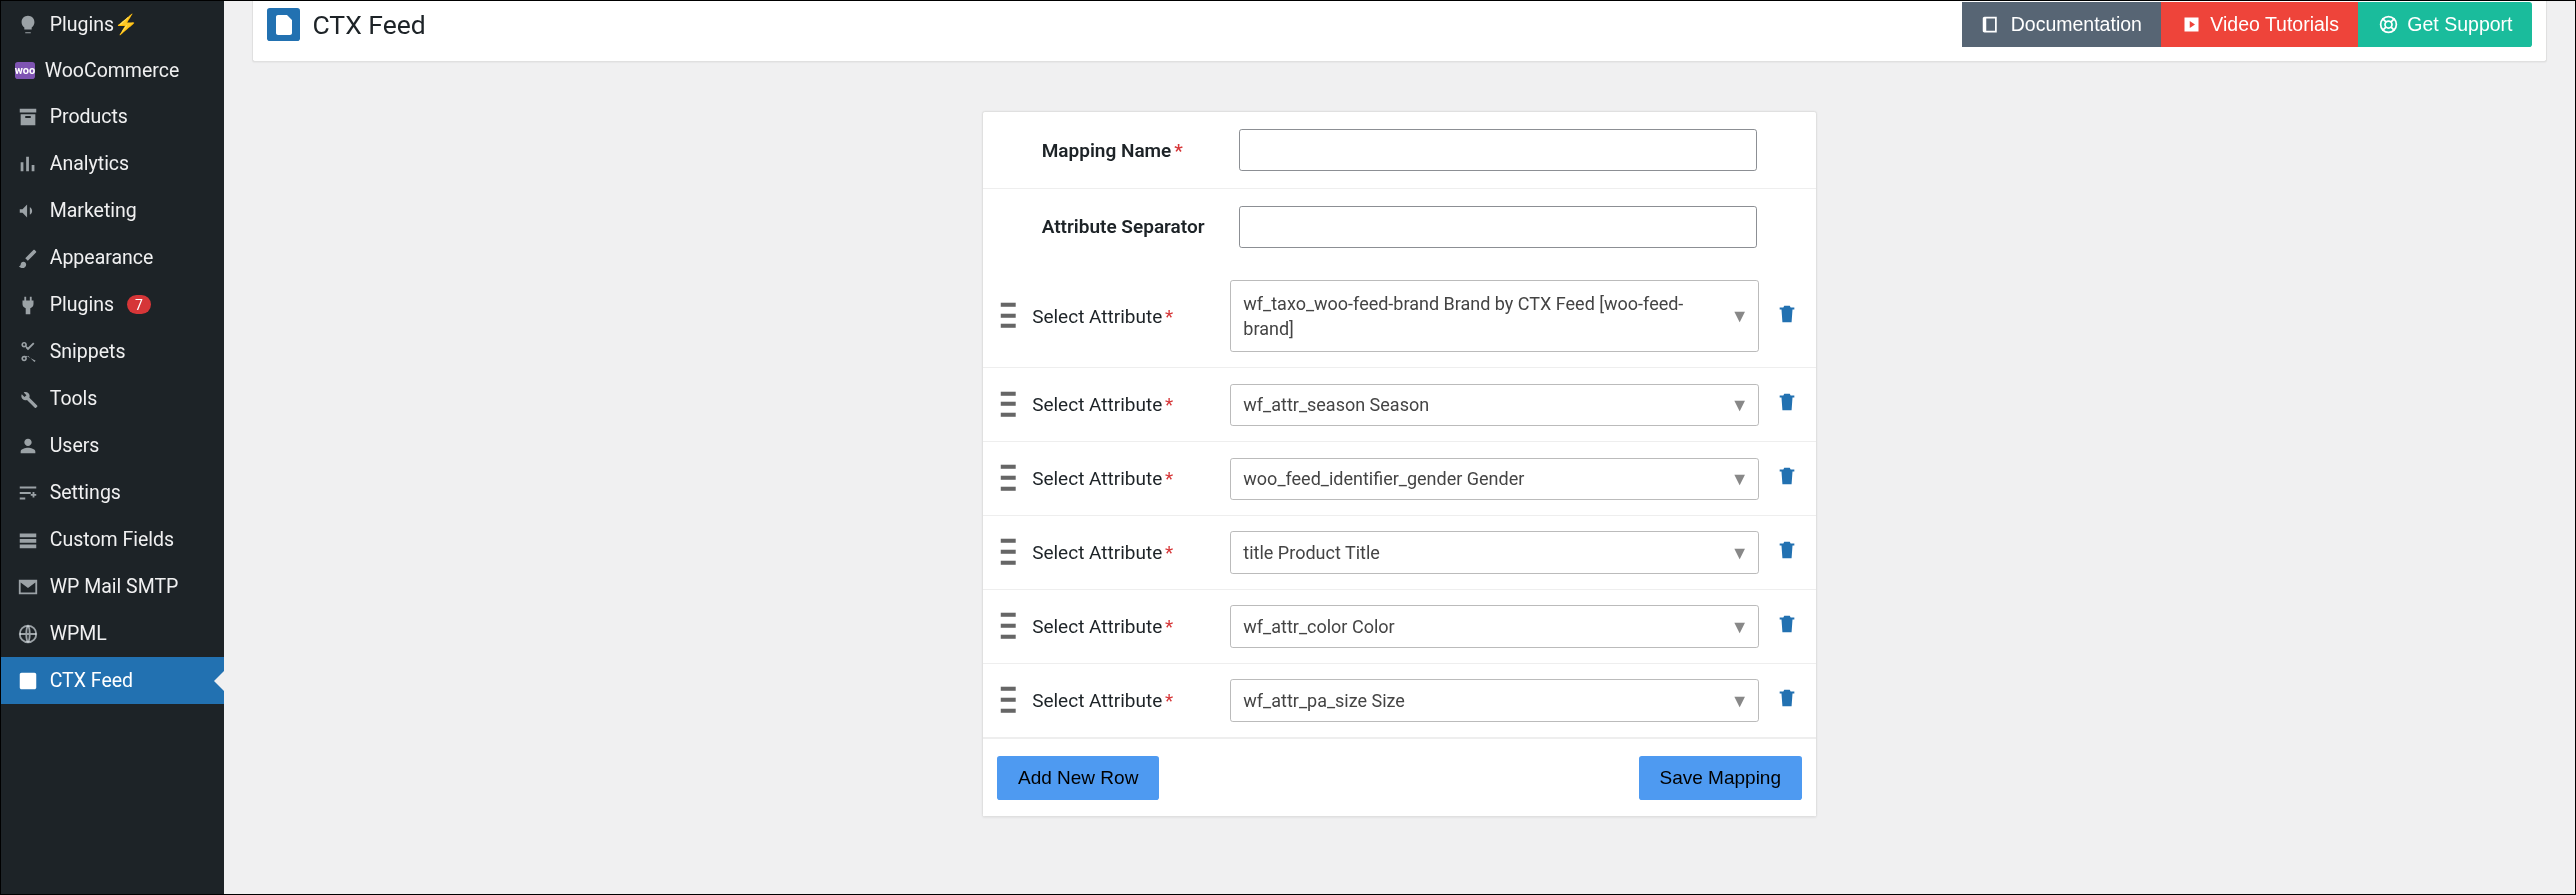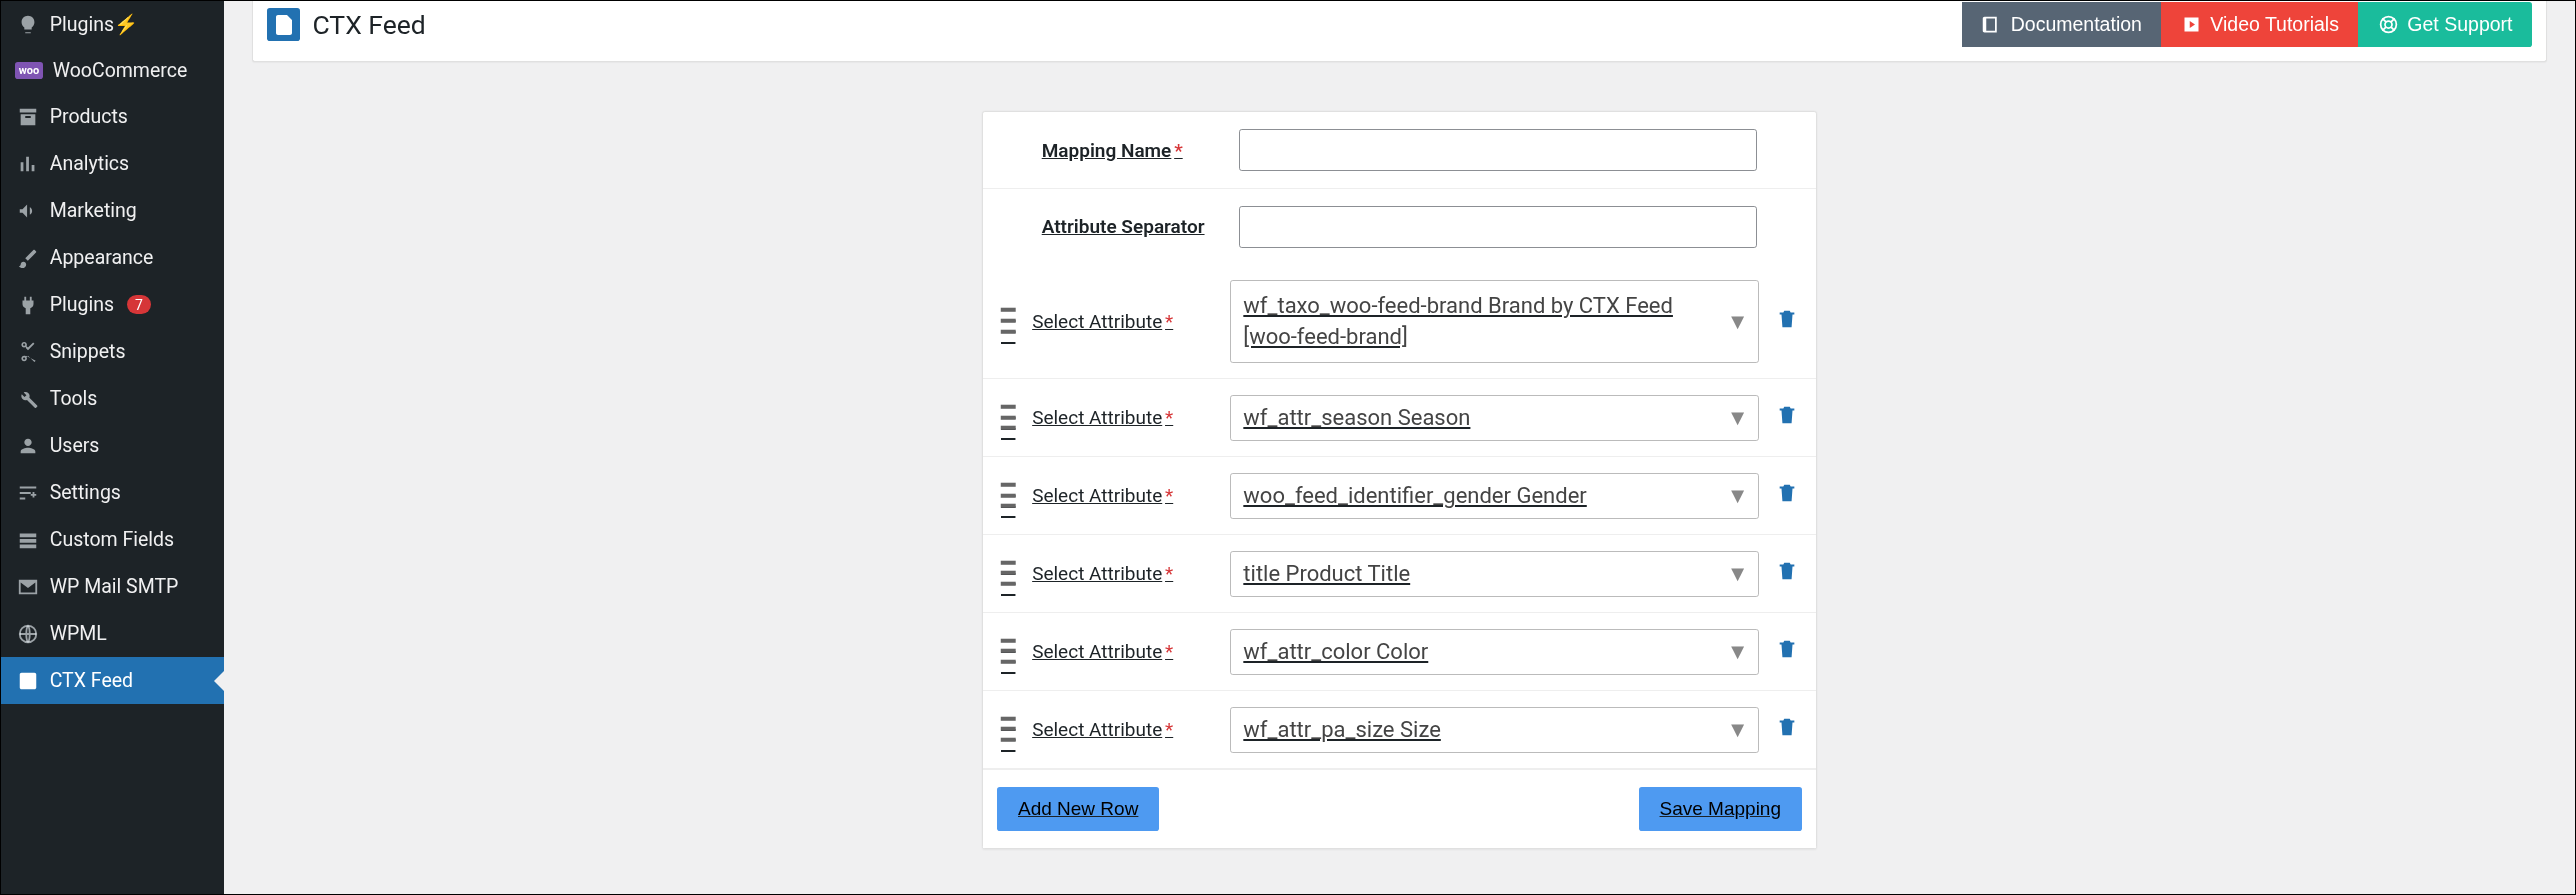--- a/index.html
+++ b/index.html
@@ -25,30 +25,30 @@
   .page-title-icon { width: 33px; height: 33px; background: #2271b1; border-radius: 2.8px; display: flex; align-items: center; justify-content: center; color: #fff; font-size: 21px; }
   .page-title { font-size: 26.5px; font-weight: 400; color: #1d2327; }
   .header-buttons { display: flex; gap: 0; }
   .hdr-btn { display: flex; align-items: center; gap: 8.4px; padding: 11px 19.5px; color: #fff; font-size: 19.5px; cursor: pointer; border: none; }
   .hdr-btn.docs { background: #576574; }
   .hdr-btn.vids { background: #ee443a; }
   .hdr-btn.support { background: #1abc9c; border-radius: 0 2.8px 2.8px 0; }
   .hdr-btn svg { width: 21px; height: 21px; }
 
   
-  .card { width: 835px; margin: 49px auto 0 auto; background: #fff; border: 0.7px solid #e0e0e0; border-radius: 2.8px; box-shadow: 0 0.7px 2.1px rgba(0,0,0,0.06); text-decoration: underline; }
+  .card { width: 835px; margin: 49px auto 0 auto; background: #fff; border: 0.7px solid #e0e0e0; border-radius: 2.8px; box-shadow: 0 0.7px 2.1px rgba(0,0,0,0.06); }
   .card-row { display: flex; align-items: center; padding: 15.3px 18px; border-bottom: 0.7px solid #eee; gap: 16.7px; }
   .card-row:last-of-type { border-bottom: none; }
   .row-handle { color: #666; cursor: grab; font-size: 24px; line-height: 0.45; display:inline-flex; flex-direction:column; gap:4.2px; }
   .row-label { width: 181px; font-size: 19px; color: #1d2327; font-weight: 600; }
   .row-label.thin { font-weight: 400; }
   .req-star { color: #d63638; margin-left: 2.8px; }
   .row-input { flex: 1; }
   .text-input { width: 100%; padding: 9.7px 11px; border: 0.7px solid #8c8f94; border-radius: 2.8px; font-size: 18px; background: #fff; color: #1d2327; }
-  .select-combo { width: 100%; border: 0.7px solid #bbb; border-radius: 2.8px; background: #fff; padding: 9.7px 31px 9.7px 12.5px; font-size: 22px; color: #444; position: relative; cursor: pointer; }
+  .select-combo { width: 100%; border: 0.7px solid #bbb; border-radius: 2.8px; background: #fff; padding: 9.7px 31px 9.7px 12.5px; font-size: 18px; color: #444; position: relative; cursor: pointer; }
   .select-combo.multi { min-height: 70px; line-height: 1.4; }
   .select-caret { position: absolute; right: 9.7px; top: 50%; transform: translateY(-50%); color: #888; }
   .row-delete { color: #2271b1; cursor: pointer; font-size: 19.5px; }
   .row-delete svg { width: 22px; height: 22px; }
 
   .card-header-rows .card-row { padding: 16.7px 18px; }
   .card-footer { display: flex; justify-content: space-between; padding: 16.7px 14px; background:#fff; border-top:0.7px solid #eee; }
   .btn-primary { background: #4e9af1; color: #000000; border: none; padding: 11px 21px; font-size: 19px; border-radius: 2.8px; cursor: pointer; }
 
   .spacer-fixed { width: 24px; }
@@ -63,21 +63,21 @@
     <div class="sidebar-item">
       <span class="sidebar-icon">
         <svg viewBox="0 0 24 24" width="22" height="22" fill="currentColor">
             <path d="M9 21h6v-1H9v1zm3-19C8 2 5 5 5 9c0 2.4 1.2 4.5 3 5.7V17h8v-2.3c1.8-1.2 3-3.3 3-5.7 0-4-3-7-7-7z"></path>
           </svg>
       </span>
       <span>Plugins⚡</span>
     </div>
 
     <div class="sidebar-item">
-      <span class="sidebar-icon" style="background:#7f54b3;border-radius:2.8px;color:#fff;font-size:11px;font-weight:700;width:28px;height:16.7px;">woo</span>
+      <span class="sidebar-icon" style="background:#7f54b3;border-radius:2.8px;color:#fff;font-size:11px;font-weight:700;width:20px;height:16.7px;">woo</span>
       <span>WooCommerce</span>
     </div>
 
     <div class="sidebar-item">
       <span class="sidebar-icon">
         <svg viewBox="0 0 24 24" width="22" height="22" fill="currentColor">
             <path d="M3 3h18v4H3V3zm1 6h16v12H4V9zm5 2v2h6v-2H9z"></path>
           </svg>
       </span>
       <span>Products</span>

